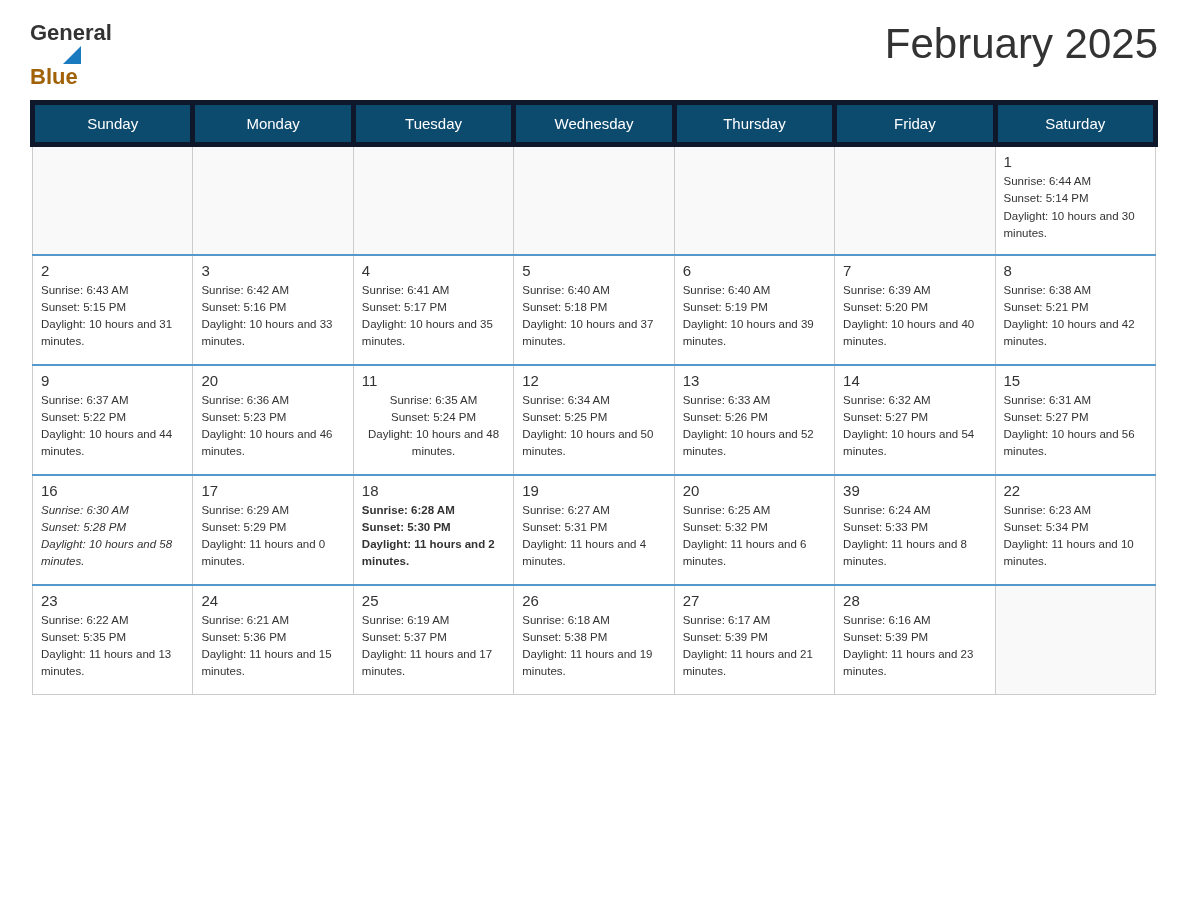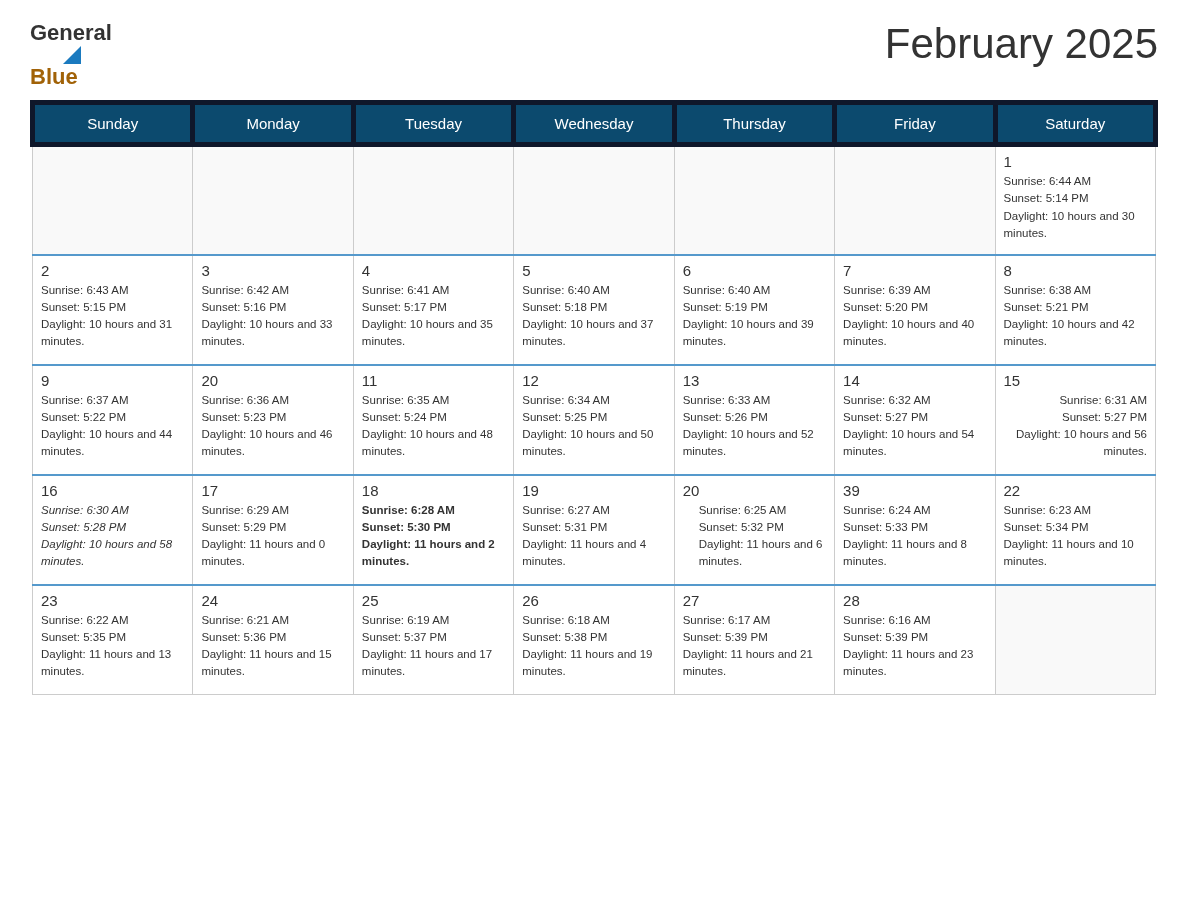--- a/index.html
+++ b/index.html
@@ -189,21 +189,21 @@
 Daylight: 10 hours and 44 minutes.</div>
         </td>
         <td>
           <span class="day-number">20</span>
           <div class="day-info" style="white-space: pre-line;">Sunrise: 6:36 AM
 Sunset: 5:23 PM
 Daylight: 10 hours and 46 minutes.</div>
         </td>
         <td>
           <span class="day-number">11</span>
-          <div class="day-info" style="white-space: pre-line;">Sunrise: 6:35 AM
+          <div class="day-info" style="white-space: pre-line; text-align: center;">Sunrise: 6:35 AM
 Sunset: 5:24 PM
 Daylight: 10 hours and 48 minutes.</div>
         </td>
         <td>
           <span class="day-number">12</span>
           <div class="day-info" style="white-space: pre-line;">Sunrise: 6:34 AM
 Sunset: 5:25 PM
 Daylight: 10 hours and 50 minutes.</div>
         </td>
         <td>
@@ -213,21 +213,21 @@
 Daylight: 10 hours and 52 minutes.</div>
         </td>
         <td>
           <span class="day-number">14</span>
           <div class="day-info" style="white-space: pre-line;">Sunrise: 6:32 AM
 Sunset: 5:27 PM
 Daylight: 10 hours and 54 minutes.</div>
         </td>
         <td>
           <span class="day-number">15</span>
-          <div class="day-info" style="white-space: pre-line; text-align: right;">Sunrise: 6:31 AM
+          <div class="day-info" style="white-space: pre-line;">Sunrise: 6:31 AM
 Sunset: 5:27 PM
 Daylight: 10 hours and 56 minutes.</div>
         </td>
       </tr>
       <tr>
         <td>
           <span class="day-number">16</span>
           <div class="day-info" style="white-space: pre-line; font-style: italic;">Sunrise: 6:30 AM
 Sunset: 5:28 PM
 Daylight: 10 hours and 58 minutes.</div>
@@ -245,21 +245,21 @@
 Daylight: 11 hours and 2 minutes.</div>
         </td>
         <td>
           <span class="day-number">19</span>
           <div class="day-info" style="white-space: pre-line;">Sunrise: 6:27 AM
 Sunset: 5:31 PM
 Daylight: 11 hours and 4 minutes.</div>
         </td>
         <td>
           <span class="day-number">20</span>
-          <div class="day-info" style="white-space: pre-line; margin-left: 16px;">Sunrise: 6:25 AM
+          <div class="day-info" style="white-space: pre-line;">Sunrise: 6:25 AM
 Sunset: 5:32 PM
 Daylight: 11 hours and 6 minutes.</div>
         </td>
         <td>
           <span class="day-number">39</span>
           <div class="day-info" style="white-space: pre-line;">Sunrise: 6:24 AM
 Sunset: 5:33 PM
 Daylight: 11 hours and 8 minutes.</div>
         </td>
         <td>

